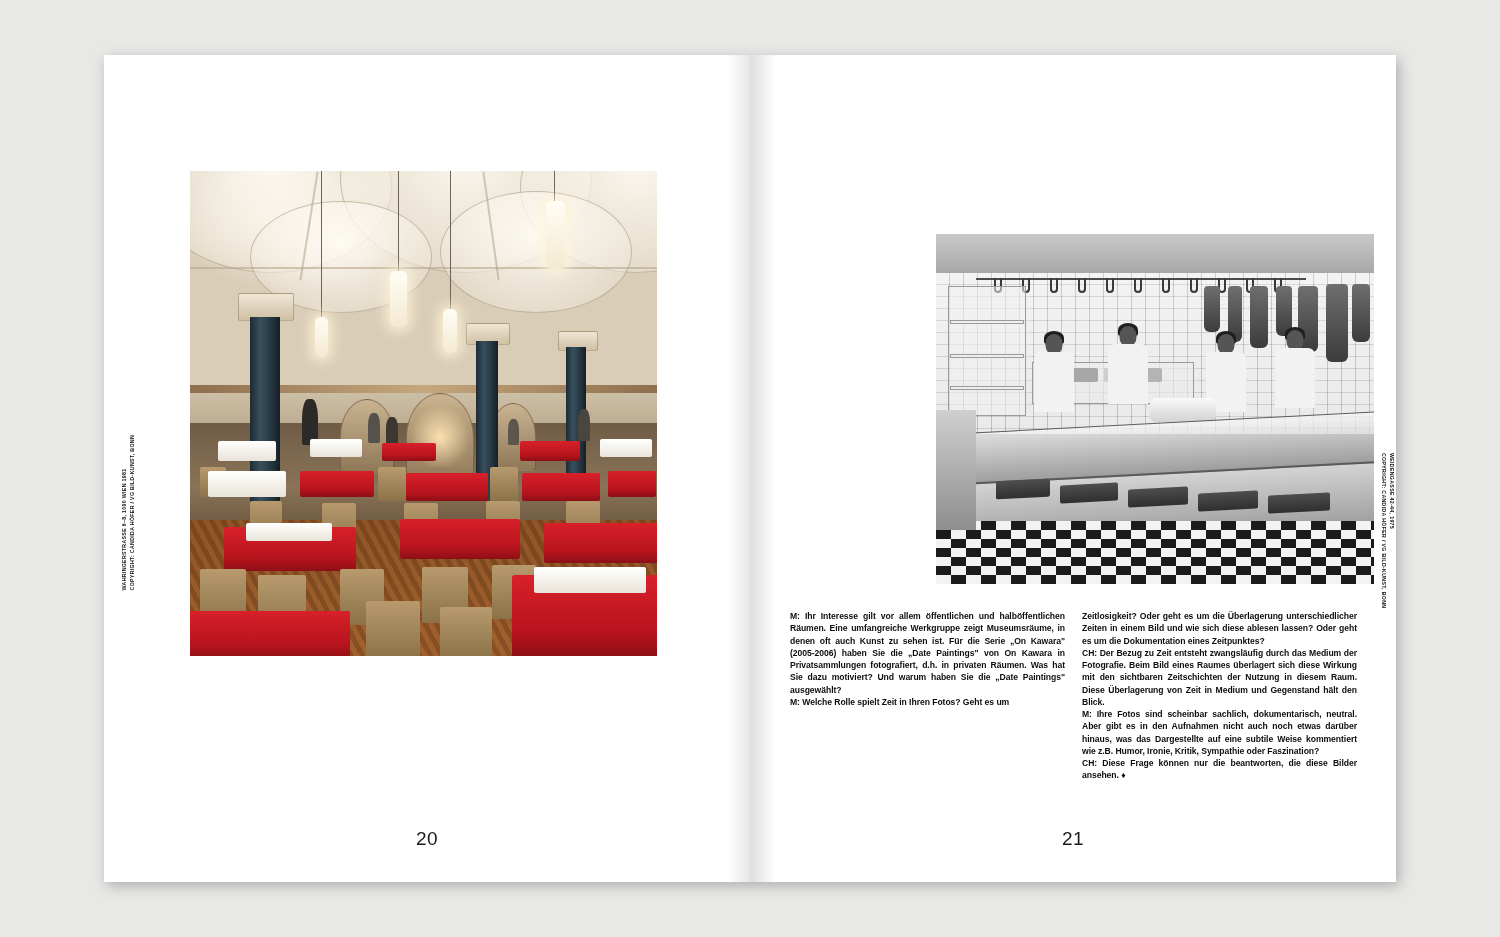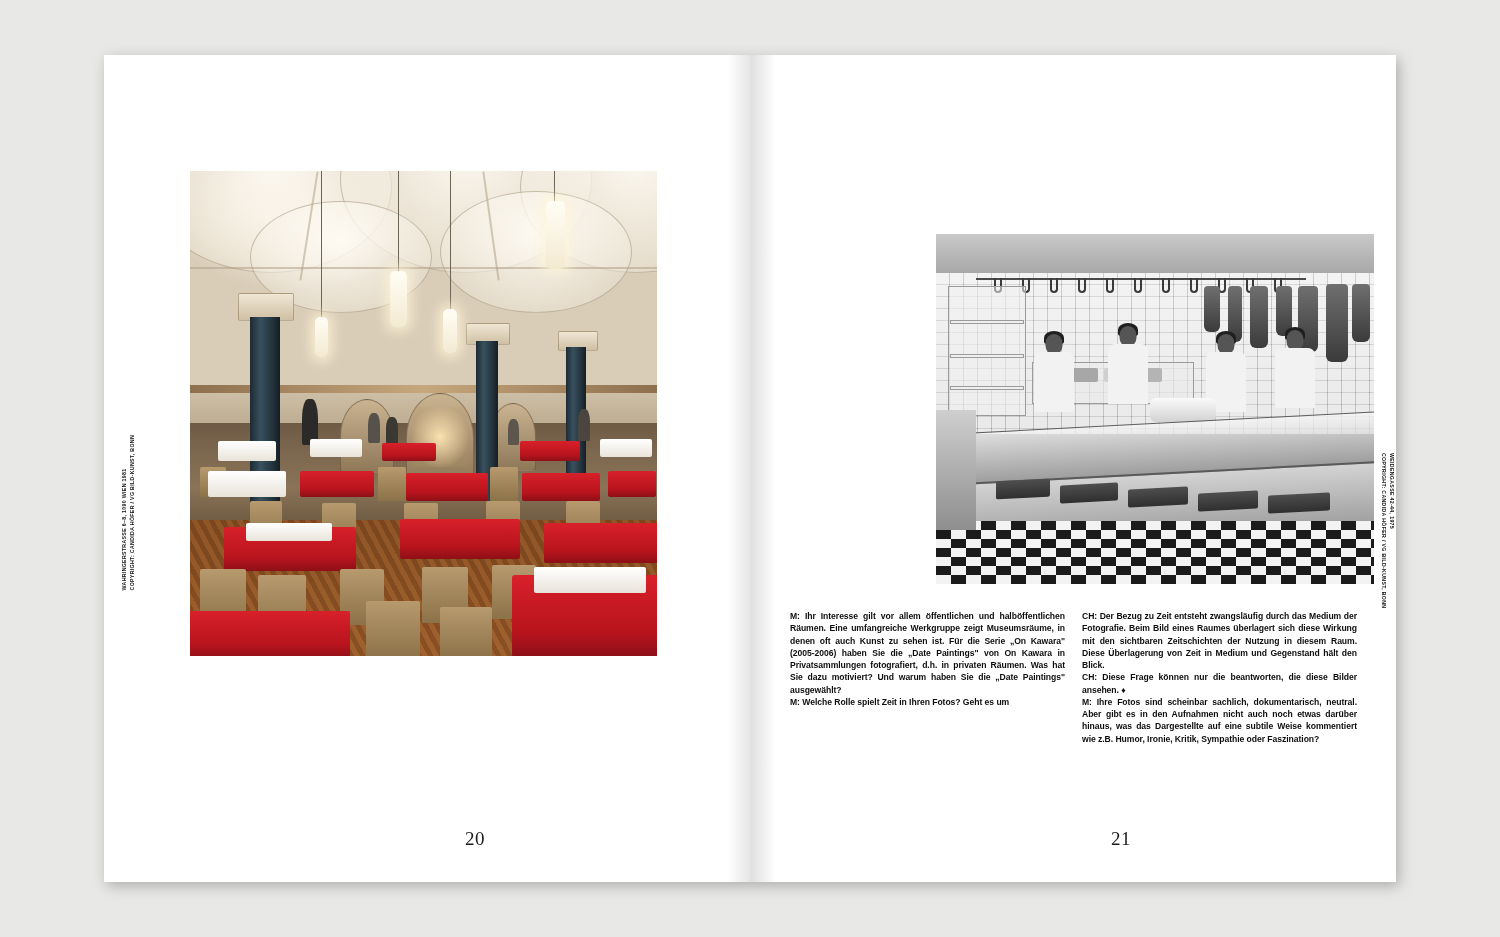--- a/index.html
+++ b/index.html
@@ -284,25 +284,24 @@
     letter-spacing: -0.05px;
   }
   .col p { margin: 0; }
 
   
   .folio {
     position: absolute;
     bottom: 32px;
     width: 100%;
     text-align: center;
-    font-family: Liberation Serif, serif;
+    font-family: Liberation Sans, sans-serif;
     font-size: 19px;
     color: #1a1a1a;
     letter-spacing: 0.5px;
-    margin-left: 48px;
   }
 </style>
 </head>
 <body>
 
 <div id="spread">
 
   <div class="page left">
 
     <div class="credit left-side">
@@ -483,22 +482,23 @@
 
       <div style="position:absolute; left:0; top:176px; width:40px; height:120px; background:linear-gradient(to bottom,#cfcfcf,#8e8e8e);"></div>
     </div>
 
     <div id="text-block">
       <div class="col">
         <p>M: Ihr Interesse gilt vor allem öffentlichen und halböffentlichen Räumen. Eine umfangreiche Werkgruppe zeigt Museumsräume, in denen oft auch Kunst zu sehen ist. Für die Serie „On Kawara" (2005-2006) haben Sie die „Date Paintings" von On Kawara in Privatsammlungen fotografiert, d.h. in privaten Räumen. Was hat Sie dazu motiviert? Und warum haben Sie die „Date Paintings" ausgewählt?</p>
         <p>M: Welche Rolle spielt Zeit in Ihren Fotos? Geht es um</p>
       </div>
       <div class="col">
+        <p>Zeitlosigkeit? Oder geht es um die Überlagerung unterschiedlicher Zeiten in einem Bild und wie sich diese ablesen lassen? Oder geht es um die Dokumentation eines Zeitpunktes?</p>
         <p>CH: Der Bezug zu Zeit entsteht zwangsläufig durch das Medium der Fotografie. Beim Bild eines Raumes überlagert sich diese Wirkung mit den sichtbaren Zeitschichten der Nutzung in diesem Raum. Diese Überlagerung von Zeit in Medium und Gegenstand hält den Blick.</p>
+        <p>M: Ihre Fotos sind scheinbar sachlich, dokumentarisch, neutral. Aber gibt es in den Aufnahmen nicht auch noch etwas darüber hinaus, was das Dargestellte auf eine subtile Weise kommentiert wie z.B. Humor, Ironie, Kritik, Sympathie oder Faszination?</p>
         <p>CH: Diese Frage können nur die beantworten, die diese Bilder ansehen. ♦</p>
-        <p>M: Ihre Fotos sind scheinbar sachlich, dokumentarisch, neutral. Aber gibt es in den Aufnahmen nicht auch noch etwas darüber hinaus, was das Dargestellte auf eine subtile Weise kommentiert wie z.B. Humor, Ironie, Kritik, Sympathie oder Faszination?</p>
       </div>
     </div>
 
     <div class="folio">21</div>
   </div>
 
 </div>
 
 </body></html>

